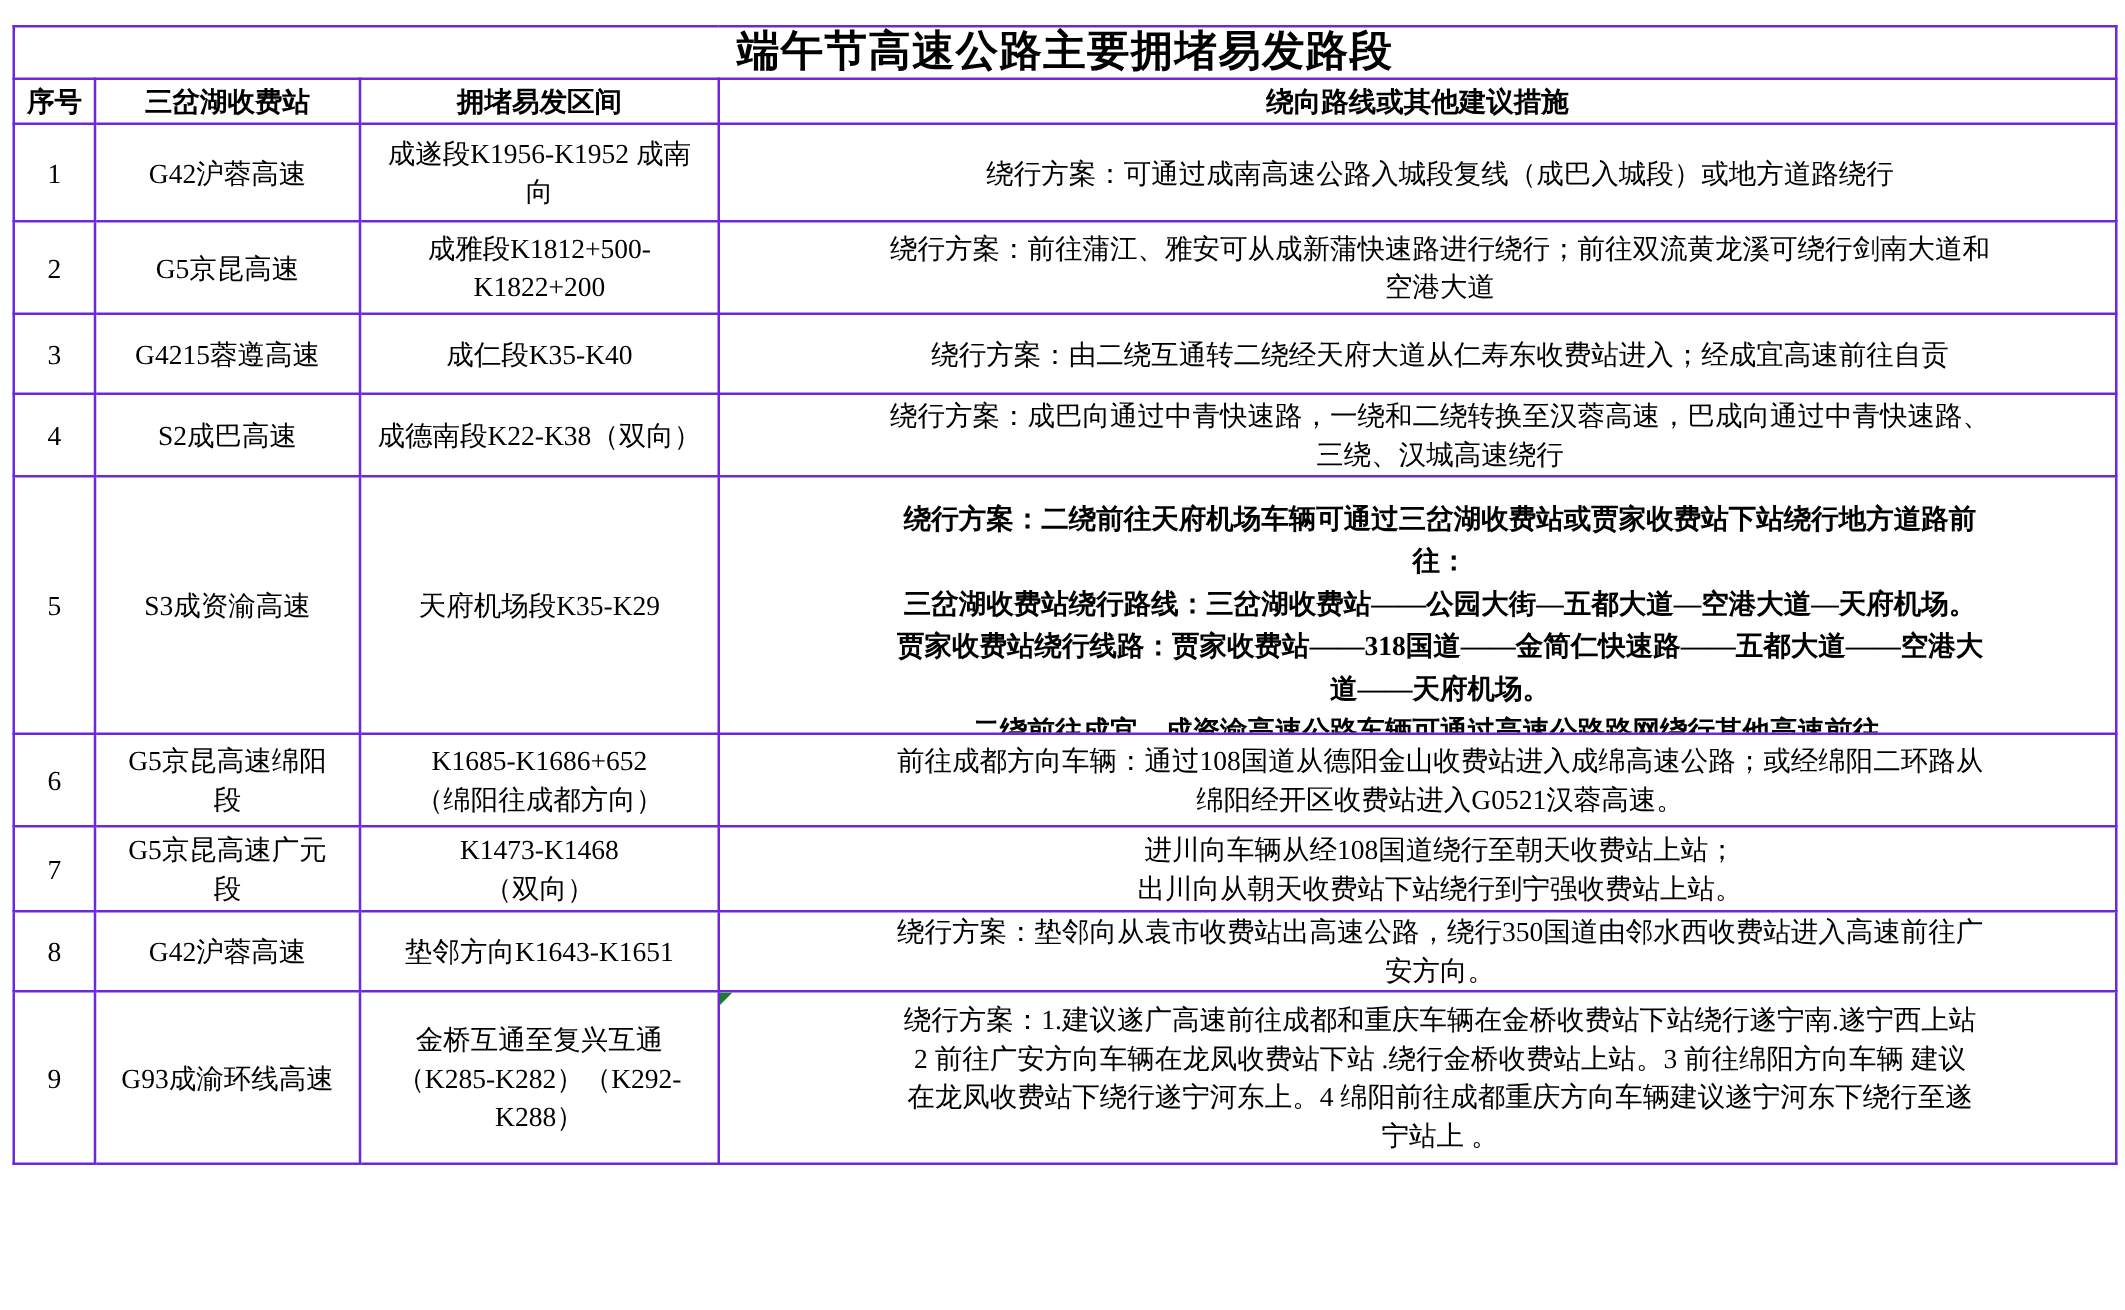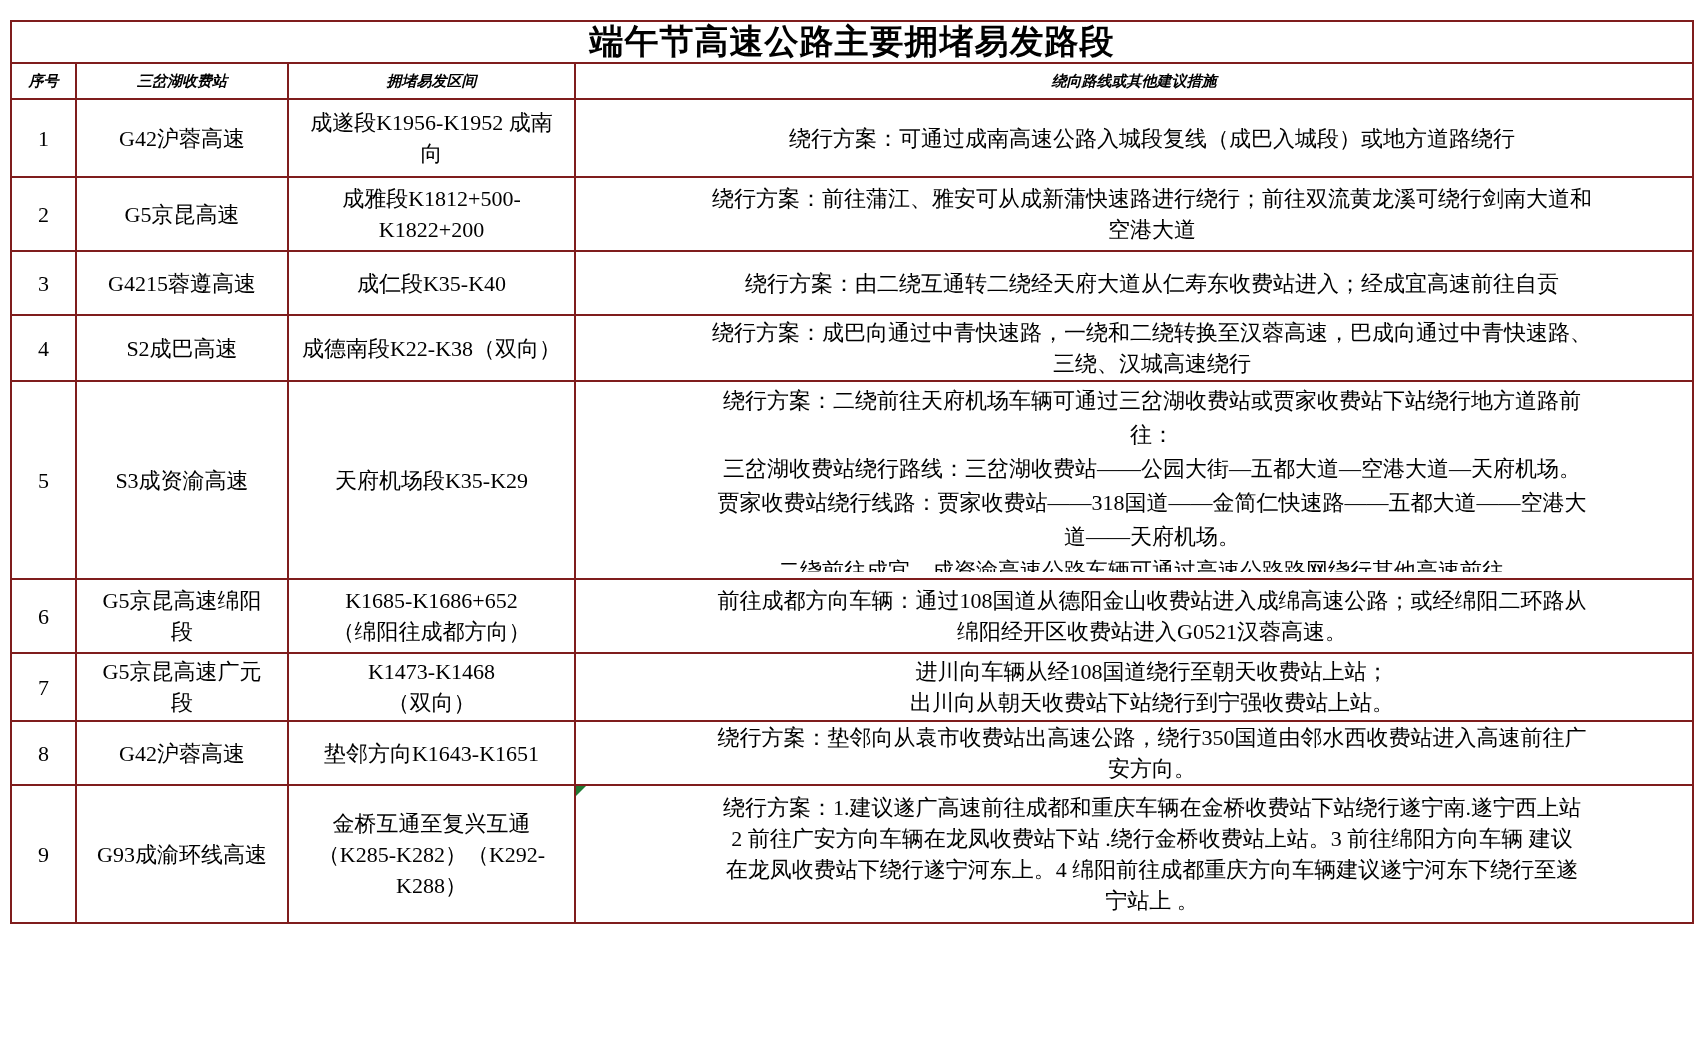--- a/index.html
+++ b/index.html
@@ -16,59 +16,58 @@
     border-collapse:collapse;
     table-layout:fixed;
     width:1682px;
     background:#fff;
   }
   col.c-no{width:65px;}
   col.c-route{width:212px;}
   col.c-section{width:287px;}
   col.c-advice{width:1118px;}
   th,td{
-    border:2px solid #7f1d1d;
+    border:2px solid #6d28d9;
     padding:0 4px;
     vertical-align:middle;
     text-align:center;
     overflow:hidden;
     font-size:22px;
     line-height:31px;
     font-weight:normal;
   }
   tr.title-row th{
     height:40px;
     font-size:34px;
     font-weight:bold;
     letter-spacing:1px;
     line-height:40px;
   }
   tr.header-row th{
     height:34px;
-    font-size:15px;
+    font-size:22px;
     font-weight:bold;
-    font-style:italic;
   }
   .line{white-space:nowrap;}
   
   tr.row-1  td{height:76px;}
   tr.row-2  td{height:72px;}
   tr.row-3  td{height:62px;}
   tr.row-4  td{height:64px;}
   tr.row-5  td{height:196px;}
   tr.row-6  td{height:72px;}
   tr.row-7  td{height:66px;}
   tr.row-8  td{height:62px;}
   tr.row-9  td{height:136px;}
   tr.row-10 td{height:58px;}
   
   tr.row-5 td.advice-cell{vertical-align:top;}
   tr.row-5 td.advice-cell .cellwrap{
     height:188px; overflow:hidden; line-height:34px;
-    display:block; margin-top:2px;
+    display:block; margin-top:16px;font-weight:bold;
   }
   tr.row-9 td.advice-cell .cellwrap{line-height:31px;}
   td.advice-cell{position:relative;padding-left:40px;}
   .comment-marker{
     position:absolute; left:0; top:0;
     width:0; height:0;
     border-top:10px solid #1f7a33;
     border-right:10px solid transparent;
   }
 </style>

